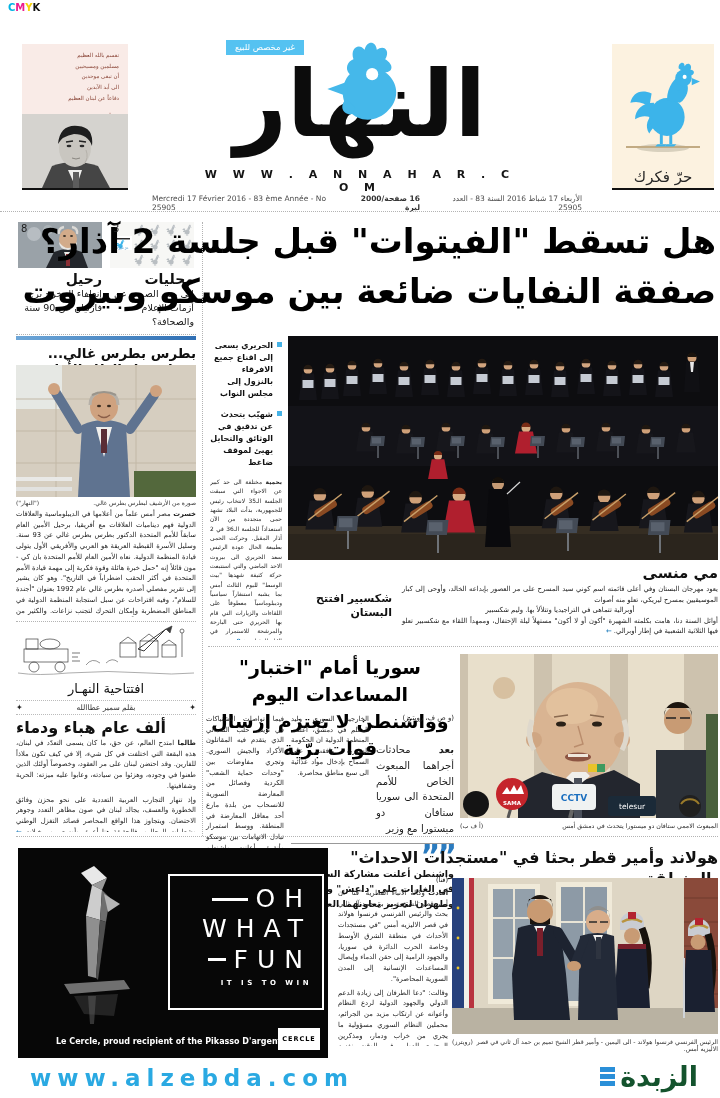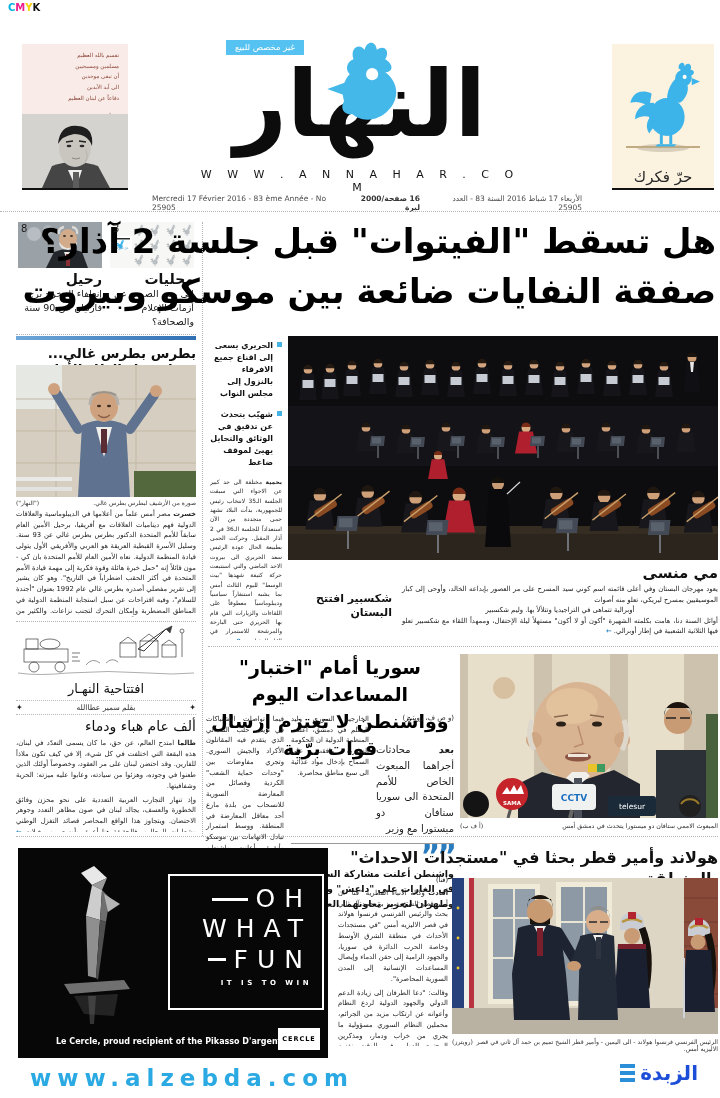--- a/index.html
+++ b/index.html
@@ -13,21 +13,21 @@
   
   .cmyk{font-size:10px;font-weight:bold;letter-spacing:0;}
   .cmyk span{display:inline-block;}
   .c0{color:#00b3e3}.c1{color:#ec1d8e}.c2{color:#f5d20a}.c3{color:#111}
   
   .oathbox{background:#f9ebe7;overflow:hidden;}
   .oath{font-size:5.5px;line-height:1.95;color:#8a4537;text-align:right;padding:6px 9px 0 0;}
   .oath .sig{margin-top:6px;}
   .badge{background:#55c2f1;color:#fff;font-size:8.5px;text-align:center;line-height:15px;}
   .logo-txt{font-size:92px;font-weight:bold;color:#0c0c0c;text-align:center;line-height:118px;letter-spacing:-2px;}
-  .website{font-size:11px;font-weight:normal;letter-spacing:6px;text-align:center;color:#151515;}
+  .website{font-size:11px;font-weight:bold;letter-spacing:6px;text-align:center;color:#151515;}
   .slgbox{background:#fcf2e0;text-align:center;overflow:hidden;}
   .slogan{font-size:15px;color:#262626;margin-top:4px;}
   .blackrule{background:#111;height:2px;}
   .dateline{display:flex;align-items:center;font-size:7.5px;color:#4c4c4c;gap:26px;}
   .dateline .pr{font-weight:bold;color:#333;}
   
   .teaser{width:84px;}
   .teaser .timg{position:relative;height:46px;overflow:hidden;background:#98a0a5;}
   .tnum{position:absolute;top:1px;left:3px;font-size:10px;color:#1d1d1d;z-index:3;}
   .tsec{font-size:14px;font-weight:bold;text-align:right;margin-top:3px;}
@@ -43,21 +43,21 @@
   .cap-label{font-size:11px;font-weight:bold;text-align:right;line-height:1.3;}
   .cap-text{font-size:6.8px;line-height:1.55;color:#222;}
   
   .bluebar{background:linear-gradient(90deg,#6ea7d8,#2f6fb4);height:4px;}
   .lhead{font-size:13.5px;font-weight:bold;text-align:right;line-height:1.2;}
   .capline{display:flex;justify-content:space-between;font-size:6px;color:#333;}
   .edhdr{font-size:13px;text-align:center;letter-spacing:1px;}
   .edornament{display:flex;align-items:center;font-size:7.5px;color:#333;border-top:1px dotted #bbb;border-bottom:1px dotted #bbb;padding:2px 0;}
   .edornament .dia{color:#222;font-size:8px;}
   .edornament .by{flex:1;text-align:center;}
-  .edtitle{font-size:14px;font-weight:normal;text-align:right;}
+  .edtitle{font-size:16px;font-weight:bold;text-align:left;}
   .edbody p{margin:0 0 3px 0;}
   
   .syr-h{font-size:19px;font-weight:bold;line-height:27px;text-align:center;color:#000;}
   .syr-grid{display:grid;grid-template-columns:78px 78px 78px;column-gap:7px;direction:rtl;}
   .syr-by{font-size:7px;text-align:right;margin-bottom:5px;color:#222;}
   .quote{border-top:1px solid #999;margin-top:6px;padding-top:2px;}
   .qmarks{color:#2b7bbf;font-size:30px;line-height:20px;text-align:right;font-weight:bold;letter-spacing:-3px;}
   .qtext{font-size:9.5px;font-weight:bold;line-height:1.6;text-align:right;color:#111;}
   
   .ad{background:#070707;overflow:hidden;}
@@ -69,21 +69,21 @@
   .adcredit{color:#fff;font-size:8px;font-weight:bold;}
   .cercle{background:#fff;color:#000;font-size:6.5px;font-weight:bold;letter-spacing:1px;
           display:flex;align-items:center;justify-content:center;}
   
   .qat-h{font-size:16px;font-weight:bold;text-align:right;line-height:1.3;}
   
   .f-url{font-size:23px;font-weight:bold;color:#2aa9e2;letter-spacing:6px;}
   .f-brand{display:flex;align-items:center;gap:5px;}
   .f-bars{display:flex;flex-direction:column;gap:2.5px;}
   .f-bars div{width:15px;height:4.5px;background:#2a8fd8;}
-  .f-name{font-size:20px;font-weight:bold;color:#1d4ed8;line-height:1;}
+  .f-name{font-size:27px;font-weight:bold;color:#14532d;line-height:1;}
   .photo svg{display:block;}
 </style>
 </head>
 <body>
 
 <div class="page">
 
   <svg width="0" height="0" style="position:absolute">
     <defs>
       <g id="rooster-g">

